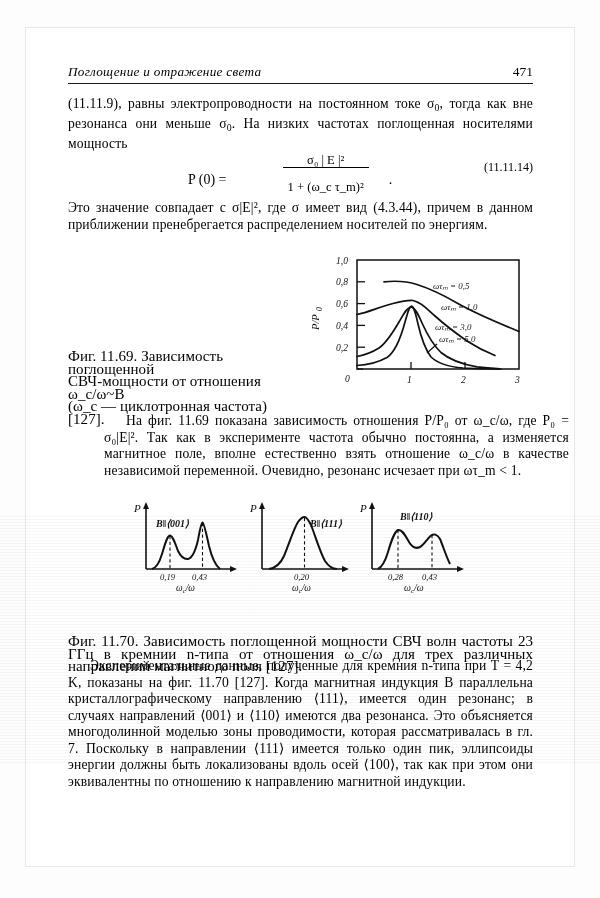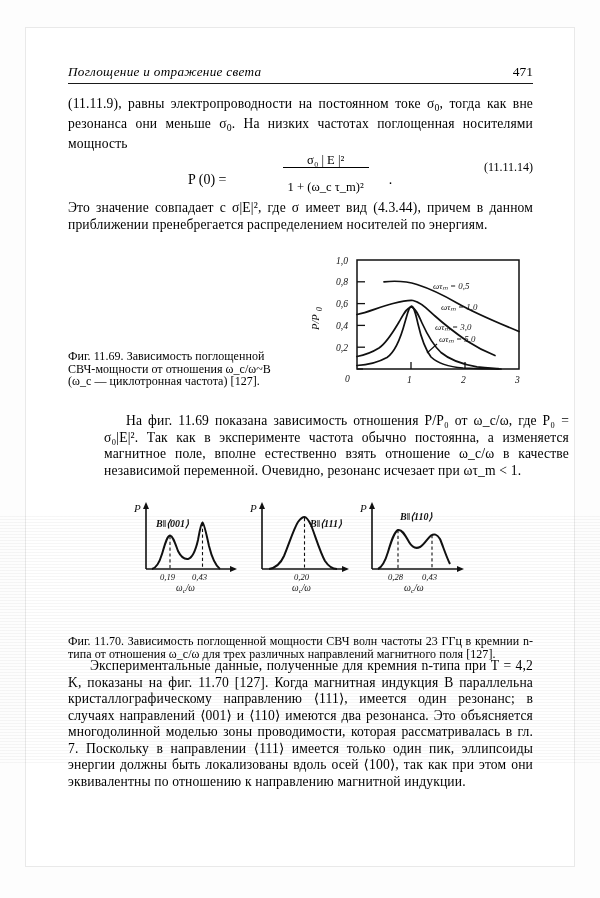--- a/index.html
+++ b/index.html
@@ -61,21 +61,21 @@
   .frac .num{padding:0 5px;font-size:12.6px;line-height:13px;}
   .frac .den{padding:12px 5px;font-size:12.6px;line-height:14px;border-top:1.1px solid #000;}
   .fml-tag{position:absolute;right:0;top:8px;font-size:12px;}
   
   .fig69{
     position:absolute;left:305px;top:252px;width:228px;height:135px;
   }
   .fig69 svg{display:block;}
   .cap{
     position:absolute;
-    font-size:12px;
+    font-size:15px;
     line-height:12.6px;
     letter-spacing:.05px;
     text-align:left;
   }
   .cap69{left:68px;top:350px;width:225px;}
   .cap70{left:68px;top:635px;width:465px;text-align:justify;}
   
   .fig70{
     position:absolute;left:132px;top:498px;width:340px;height:95px;
   }

